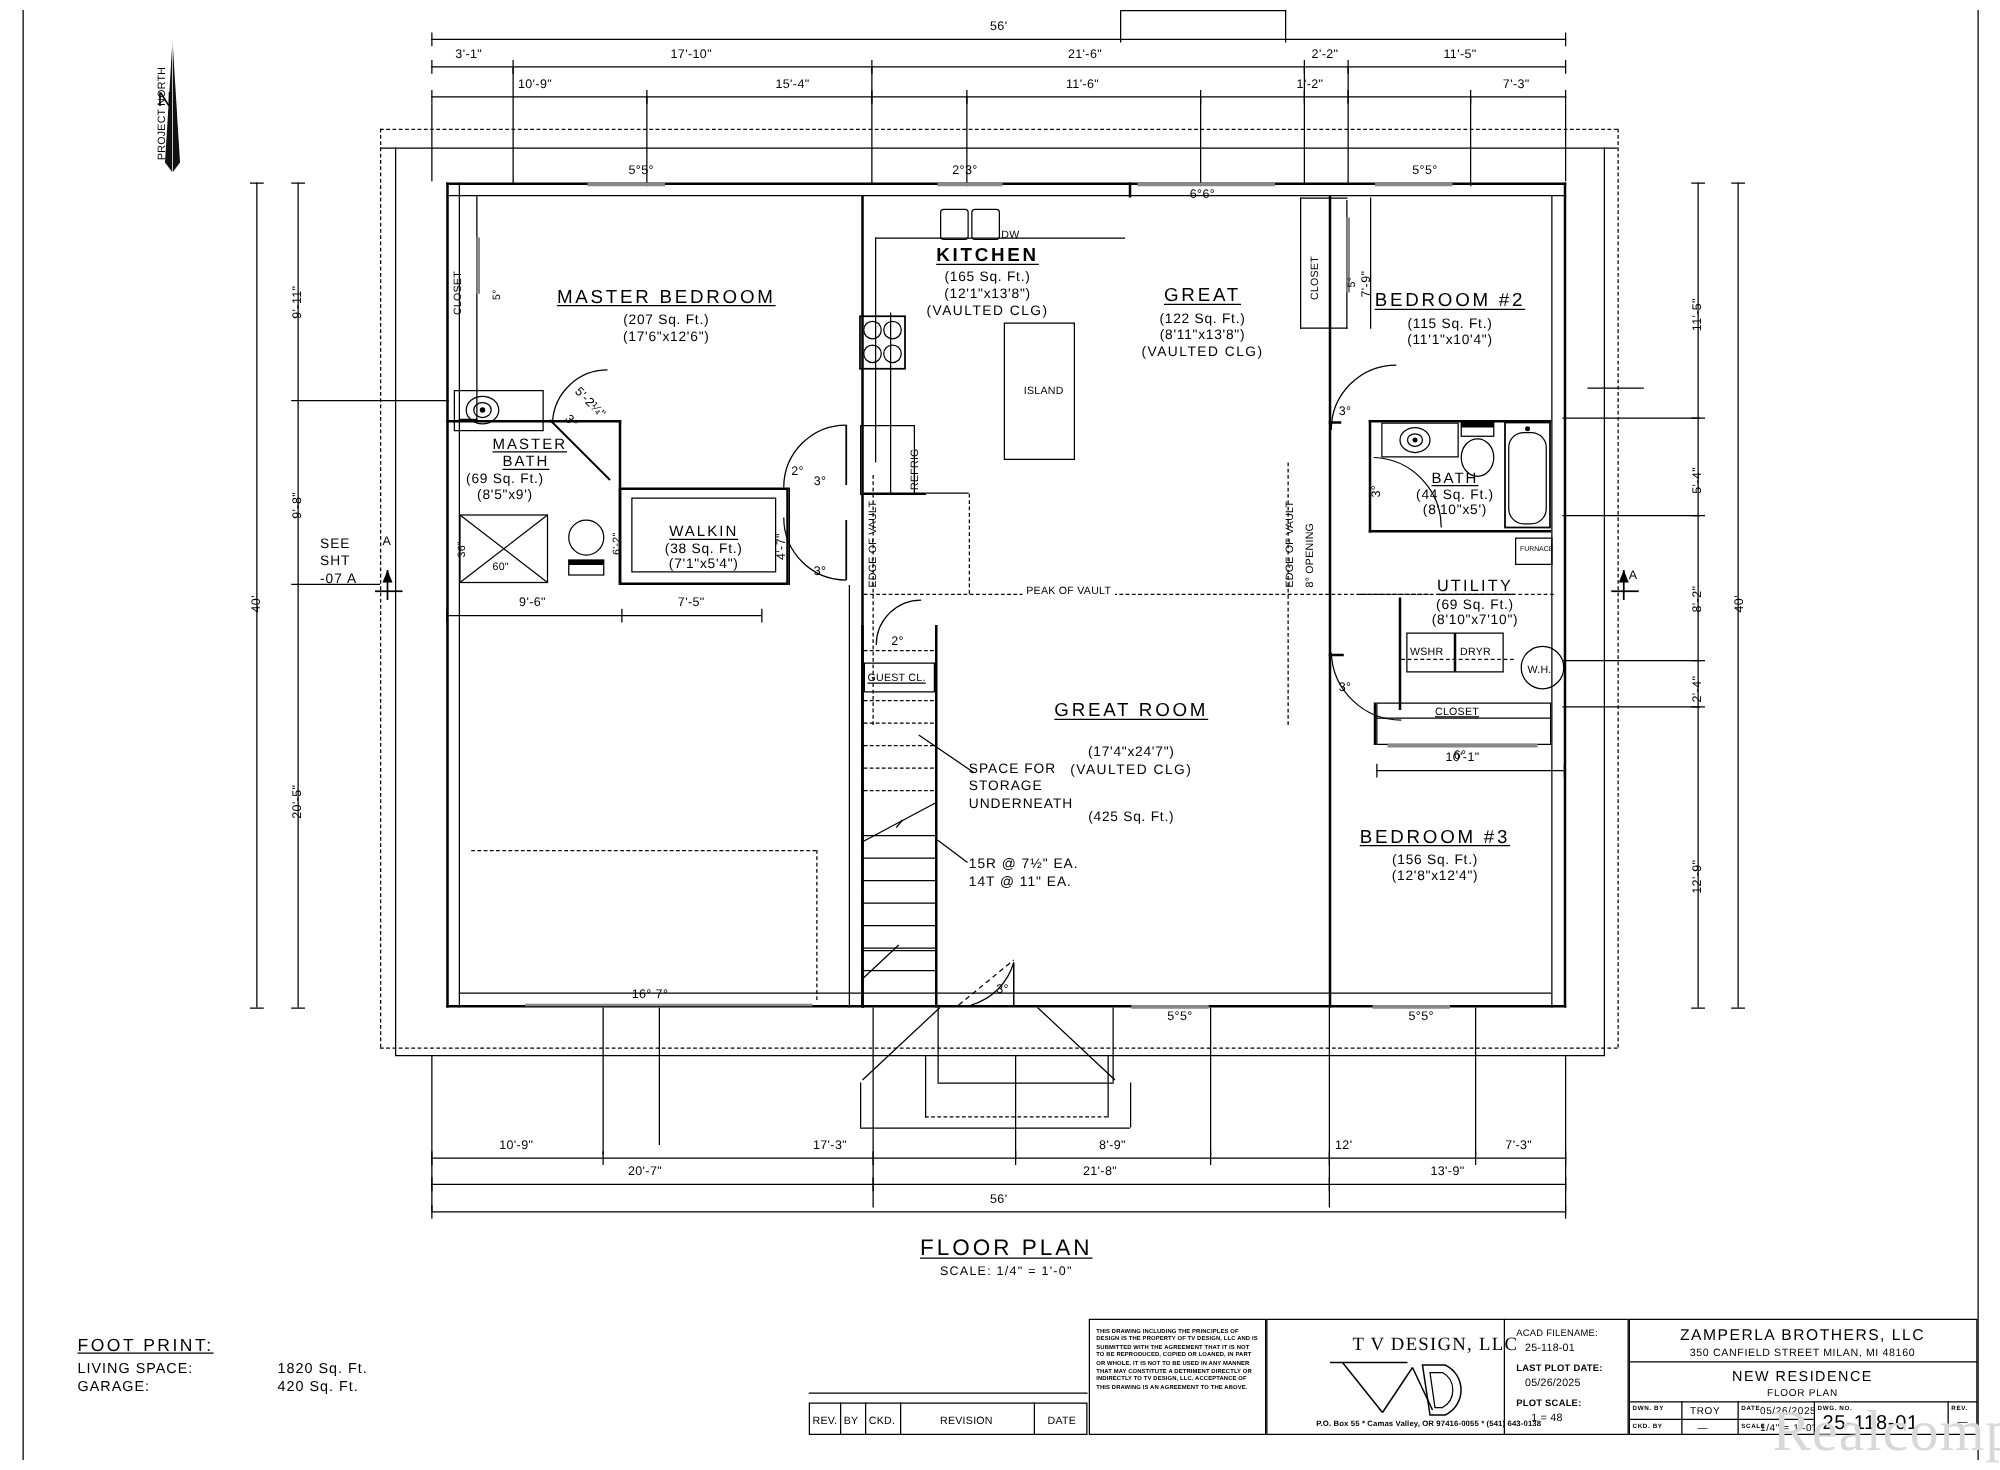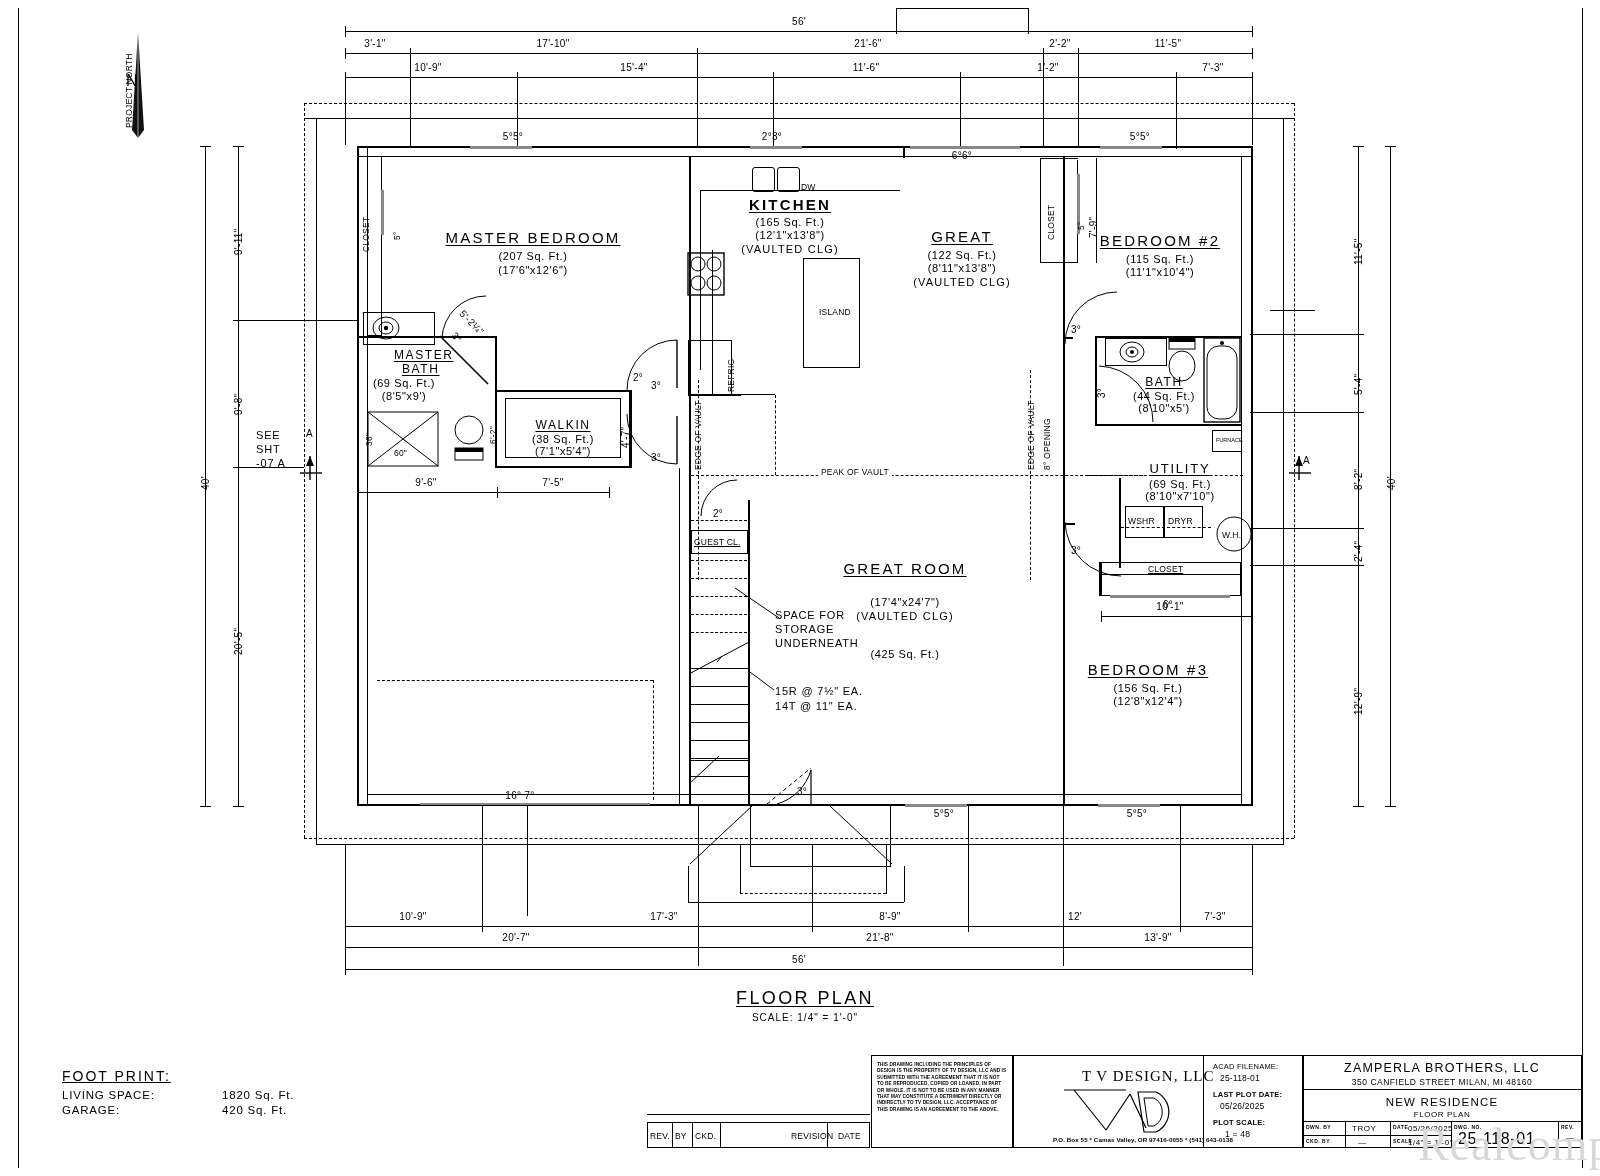--- a/index.html
+++ b/index.html
@@ -546,21 +546,21 @@
 
   <div class="tb" style="left:647px;top:1122px;width:223px;height:26px;"></div>
   <div class="b vl" style="left:672px;top:1122px;height:26px;"></div>
   <div class="b vl" style="left:692px;top:1122px;height:26px;"></div>
   <div class="b vl" style="left:720px;top:1122px;height:26px;"></div>
   <div class="b vl" style="left:827px;top:1122px;height:26px;"></div>
   <div class="b hl" style="left:647px;top:1114px;width:223px;"></div>
   <div class="txt tiny" style="left:650px;top:1131px;">REV.</div>
   <div class="txt tiny" style="left:675px;top:1131px;">BY</div>
   <div class="txt tiny" style="left:695px;top:1131px;">CKD.</div>
-  <div class="txt tiny" style="left:752px;top:1131px;margin-left:39px;">REVISION</div>
+  <div class="txt tiny" style="left:752px;top:1131px;">REVISION</div>
   <div class="txt tiny" style="left:838px;top:1131px;">DATE</div>
 
   <div class="tb" style="left:871px;top:1055px;width:142px;height:93px;"></div>
   <div class="txt" style="left:877px;top:1062px;width:130px;white-space:normal;font-size:4.7px;line-height:6.4px;letter-spacing:.1px;font-weight:bold;">THIS DRAWING INCLUDING THE PRINCIPLES OF DESIGN IS THE PROPERTY OF TV DESIGN, LLC AND IS SUBMITTED WITH THE AGREEMENT THAT IT IS NOT TO BE REPRODUCED, COPIED OR LOANED, IN PART OR WHOLE. IT IS NOT TO BE USED IN ANY MANNER THAT MAY CONSTITUTE A DETRIMENT DIRECTLY OR INDIRECTLY TO TV DESIGN, LLC.  ACCEPTANCE OF THIS DRAWING IS AN AGREEMENT TO THE ABOVE.</div>
 
   <div class="tb" style="left:1013px;top:1055px;width:290px;height:93px;"></div>
   <div class="txt" style="left:1082px;top:1068px;font-size:15px;letter-spacing:1px;font-family:'Liberation Serif',serif;">T V  DESIGN, LLC</div>
   <svg style="left:1060px;top:1084px;width:135px;height:52px;">
     <path d="M4,6 L66,6 M14,6 L46,46 M46,46 L70,10 M70,10 L86,44" fill="none" stroke="#000" stroke-width="1.2"></path>
     <path d="M78,8 L96,8 A22,22 0 0 1 96,48 L84,48 Z" fill="none" stroke="#000" stroke-width="1.2"></path>

